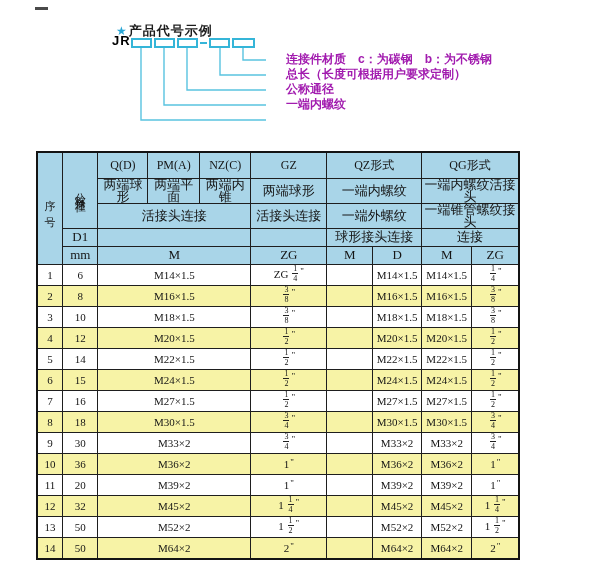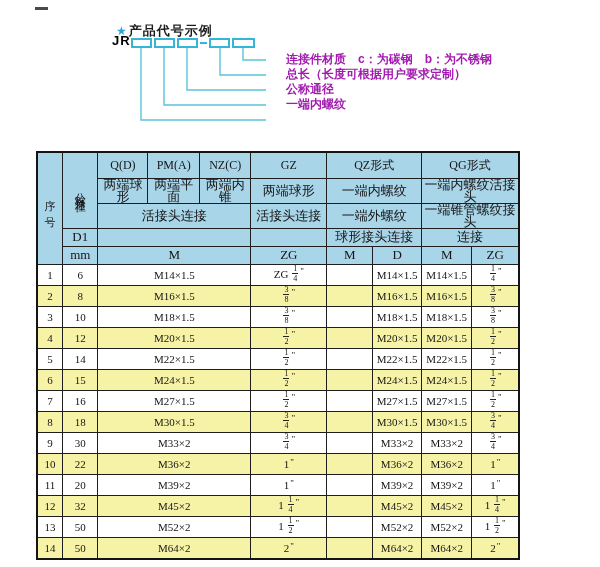--- a/index.html
+++ b/index.html
@@ -274,21 +274,21 @@
           <td>&nbsp;</td>
           <td>M33×2</td>
           <td>M33×2</td>
           <td><span class="frac">
               <span class="fnum">3</span>
               <span class="fden">4</span>
             </span><span class="inch">"</span></td>
         </tr>
         <tr class="alt">
           <td>10</td>
-          <td>22</td>
+          <td>36</td>
           <td colspan="3">M36×2</td>
           <td>1<span class="inch">"</span></td>
           <td>&nbsp;</td>
           <td>M36×2</td>
           <td>M36×2</td>
           <td>1<span class="inch">"</span></td>
         </tr>
         <tr>
           <td>11</td>
           <td>20</td>

